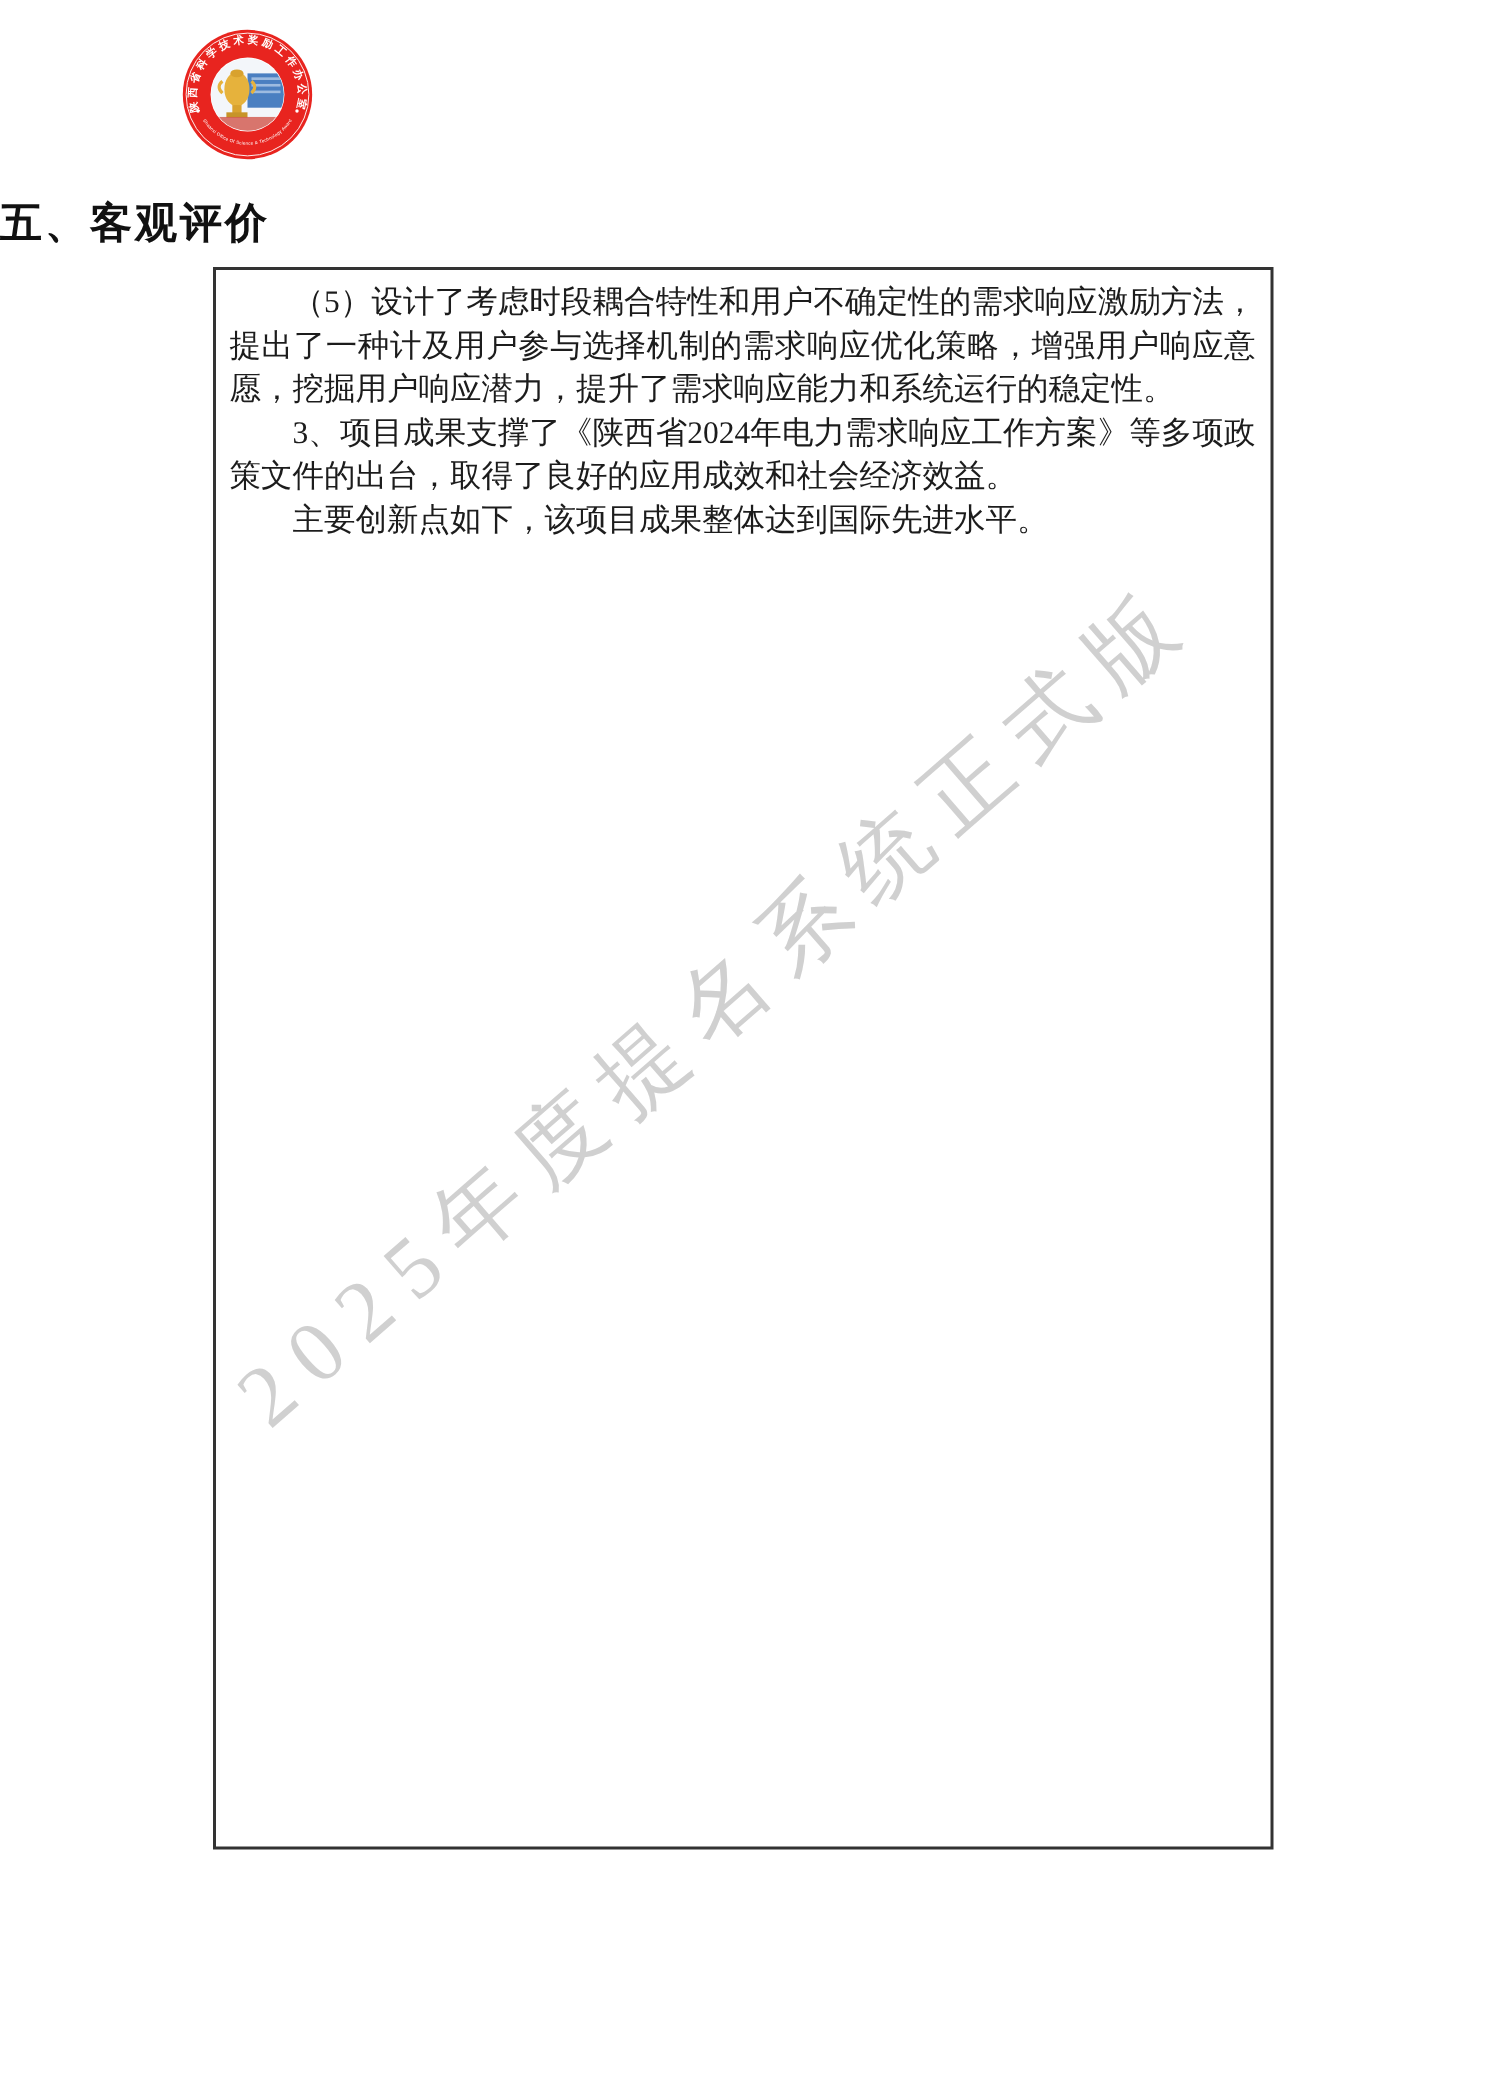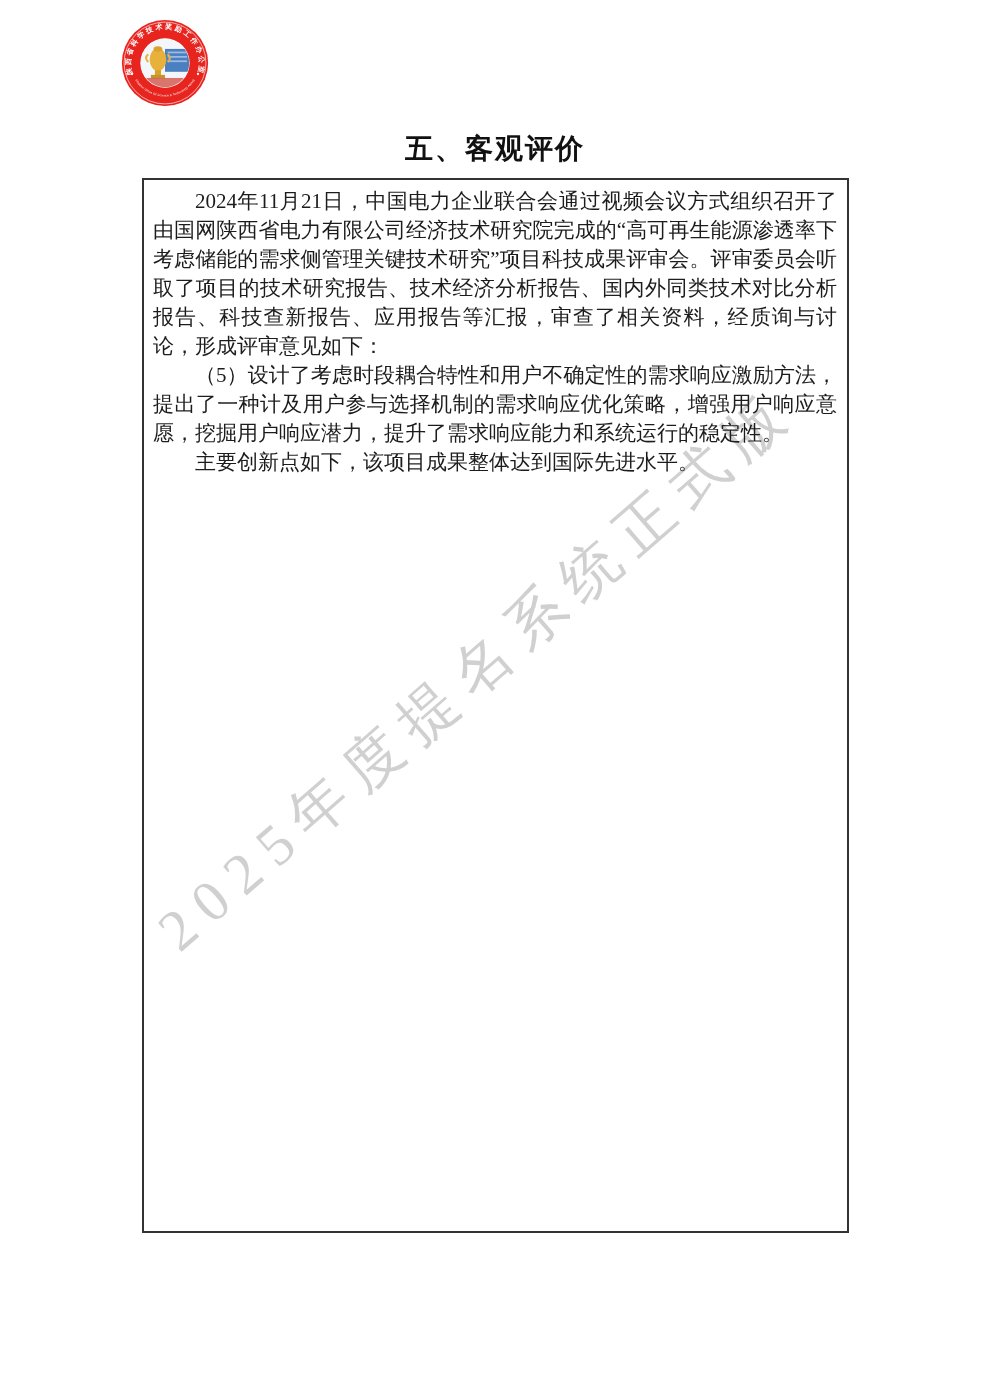--- a/index.html
+++ b/index.html
@@ -9,21 +9,21 @@
     background:#ffffff;
     overflow:hidden;
     font-family:"Liberation Serif","DejaVu Serif",serif;
     color:#1c1c1c;
   }
   
   .seal{position:absolute;left:121px;top:19px;width:88px;height:88px;}
   
   .doc-title{
     position:absolute;left:0;top:130px;width:990px;
-    text-align:center;font-size:28px;font-weight:bold;
+    font-size:28px;font-weight:bold;
     letter-spacing:2px;color:#111;
     font-family:Liberation Mono, monospace;
   }
   
   .watermark{
     position:absolute;left:168px;top:900px;height:80px;
     transform:rotate(-41deg);transform-origin:0 50%;
     font-size:58px;letter-spacing:14px;white-space:nowrap;
     color:#ababab;opacity:.55;z-index:1;
     font-family:"Liberation Serif","DejaVu Serif",serif;
@@ -84,18 +84,18 @@
     </text>
     <circle cx="12.5" cy="62.5" r="1.3" fill="#ffffff"></circle>
     <circle cx="87.5" cy="62.5" r="1.3" fill="#ffffff"></circle>
   </svg>
 
   <div class="watermark">2025年度提名系统正式版</div>
 
   <div class="doc-title">五、客观评价</div>
 
   <div class="eval-box">
-    <p>2024年11月21日，中国电力企业联合会通过视频会议方式组织召开了由国网陕西省电力有限公司经济技术研究院完成的“高可再生能源渗透率下考虑储能的需求侧管理关键技术研究”项目科技成果评审会。评审委员会听取了项目的技术研究报告、技术经济分析报告、国内外同类技术对比分析报告、科技查新报告、应用报告等汇报，审查了相关资料，经质询与讨论，形成评审意见如下：</p>
     <p>（5）设计了考虑时段耦合特性和用户不确定性的需求响应激励方法，提出了一种计及用户参与选择机制的需求响应优化策略，增强用户响应意愿，挖掘用户响应潜力，提升了需求响应能力和系统运行的稳定性。</p>
+    <p>3、项目成果支撑了《陕西省2024年电力需求响应工作方案》等多项政策文件的出台，取得了良好的应用成效和社会经济效益。</p>
     <p>主要创新点如下，该项目成果整体达到国际先进水平。</p>
   </div>
 
 </div>
 
 </body></html>

